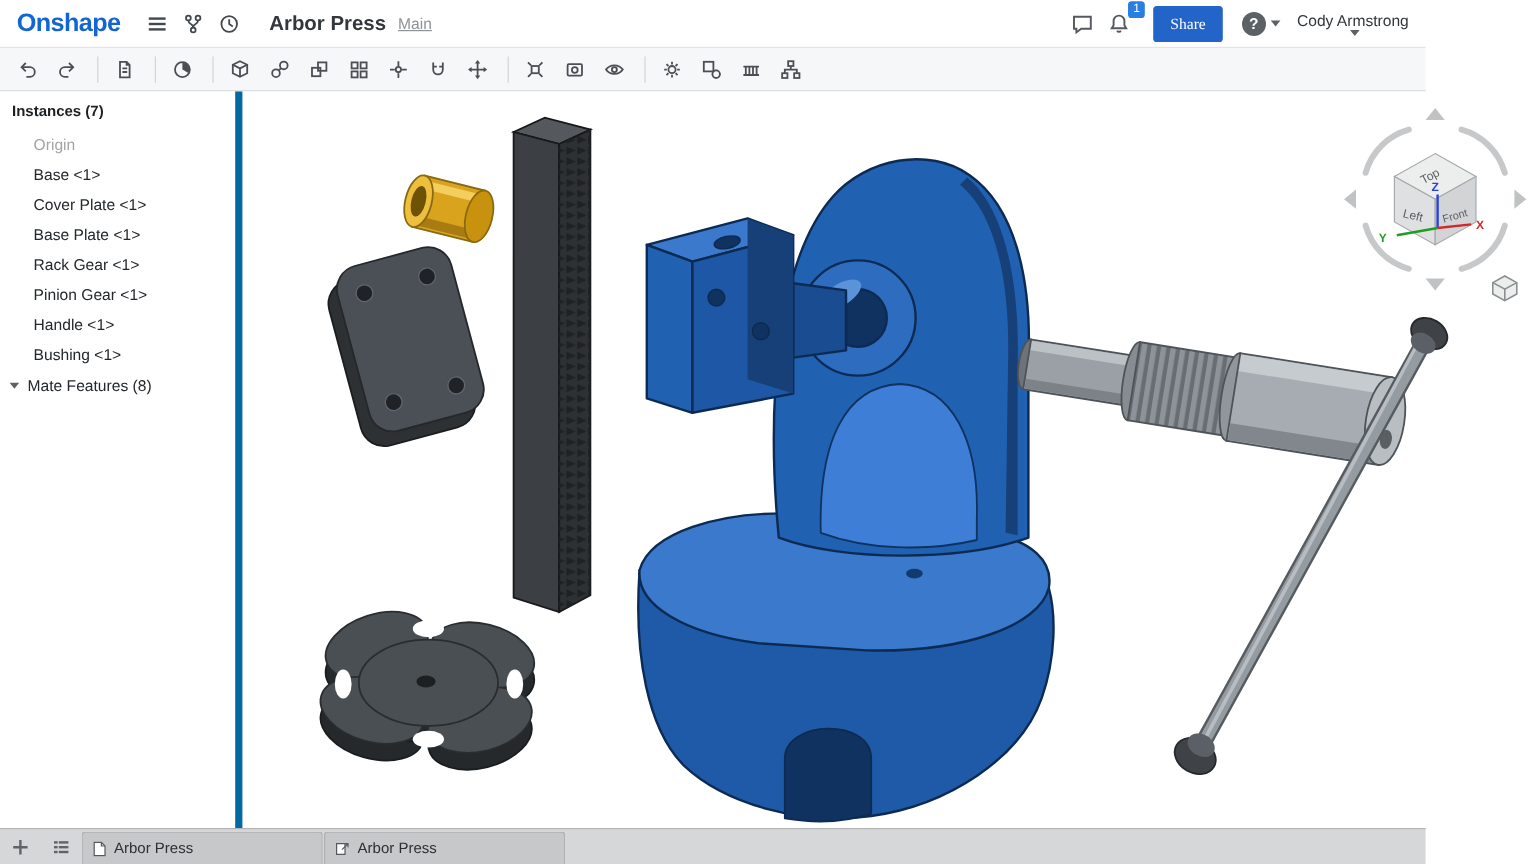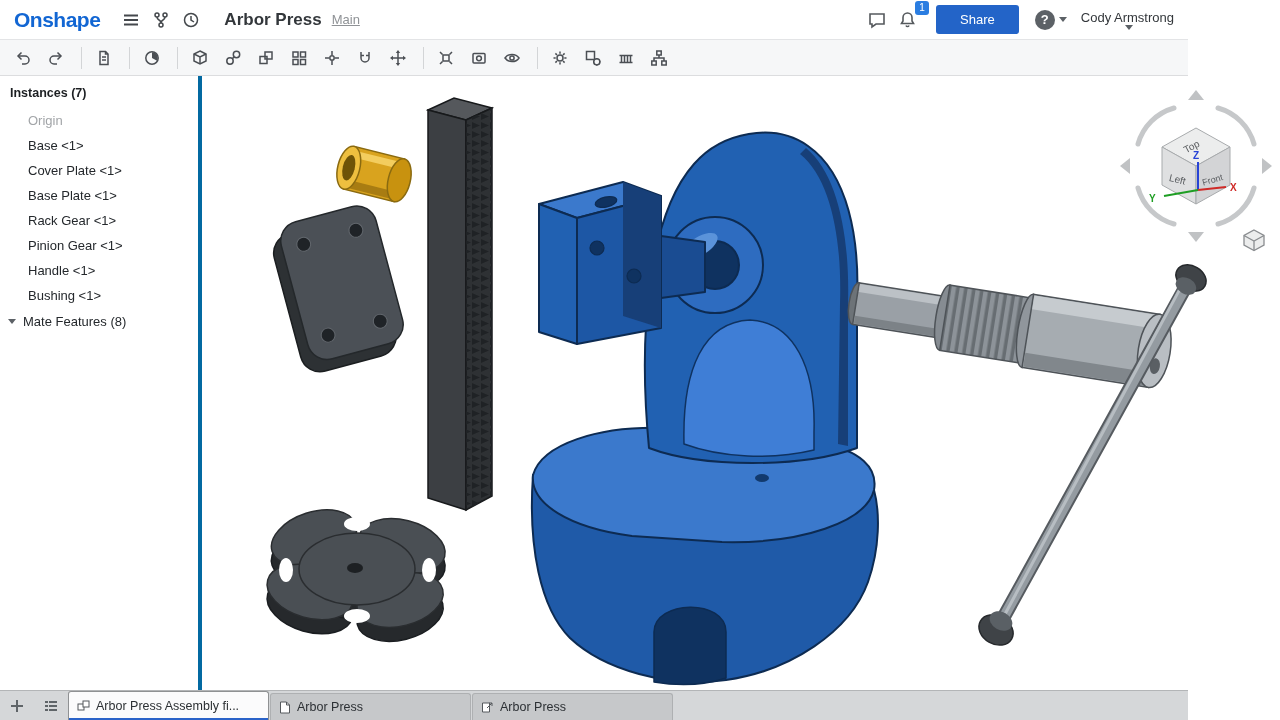--- a/index.html
+++ b/index.html
@@ -12,38 +12,38 @@
     border-bottom:1px solid #e3e4e6; display:flex; align-items:center; padding:0 14px; z-index:5; }
   .logo { color:#1266d3; font-weight:bold; font-size:21px; letter-spacing:-0.5px; margin-right:16px; cursor:pointer; }
   .hicon { width:30px; height:30px; display:flex; align-items:center; justify-content:center; cursor:pointer; }
   .doc-title { font-size:17px; font-weight:bold; color:#33373b; margin:0 10px 0 18px; }
   .workspace { font-size:13px; color:#8f9296;text-decoration:underline; }
   .spacer { flex:1; }
   .bell-wrap { position:relative; }
   .badge { position:absolute; top:-4px; right:-7px; background:#2a7de1; color:#fff; font-size:10px;
     min-width:14px; height:14px; border-radius:3px; display:flex; align-items:center; justify-content:center; padding:0 2px; }
   .share-btn { background:#2364c8; color:#fff; border:none; border-radius:3px; font-size:13px;
-    padding:7px 24px; margin:0 16px 0 14px; cursor:pointer; font-family:Liberation Sans, sans-serif; }
+    padding:7px 14px; margin:0 16px 0 14px; cursor:pointer; font-family:Liberation Serif, serif; }
   .help-circle { width:20px; height:20px; border-radius:50%; background:#5c6166; color:#fff;
     font-size:13px; font-weight:bold; display:flex; align-items:center; justify-content:center; }
   .caret { width:0; height:0; border-left:4px solid transparent; border-right:4px solid transparent;
     border-top:5px solid #5c6166; margin-left:4px; }
   .user-menu { display:flex; align-items:center; font-size:13px; color:#33373b; margin-left:14px; cursor:pointer;flex-direction:column; }
 
   
   .toolbar { position:absolute; top:40px; left:0; right:0; height:36px; background:#f6f7f8;
     border-bottom:1px solid #dcdddf; display:flex; align-items:center; padding-left:8px; z-index:4; }
   .tbtn { width:30px; height:28px; background:transparent; border:none; display:flex; align-items:center;
     justify-content:center; cursor:pointer; margin-right:3px; border-radius:2px; }
   .tsep { width:1px; height:22px; background:#d3d5d7; margin:0 7px; }
   .tbtn svg { stroke:#4b4f54; fill:none; stroke-width:1.5; }
 
   
   .panel { position:absolute; top:76px; left:0; width:202px; bottom:30px; background:#fff;
-    border-right:4px solid #0369a1; z-index:3; padding-top:10px; }
+    border-right:6px solid #0369a1; z-index:3; padding-top:10px; }
   .panel-title { font-size:12.5px; font-weight:bold; color:#1d2023; padding:0 0 8px 10px; }
   .pi { font-size:13px; color:#24282c; padding:5px 4px 5px 28px; cursor:pointer; }
   .pi.origin { color:#a2a5a8; }
   .mate-row { display:flex; align-items:center; font-size:13px; color:#24282c; padding:6px 4px 6px 8px; cursor:pointer; }
   .chev { width:0; height:0; border-left:4px solid transparent; border-right:4px solid transparent;
     border-top:5px solid #5c6166; margin-right:7px; }
 
   
   .viewport { position:absolute; top:76px; left:202px; right:0; bottom:30px; background:#fff; }
   .viewport svg.scene { display:block; }
@@ -421,27 +421,20 @@
     <button class="bbtn">
       <svg width="16" height="16" viewBox="0 0 16 16" fill="#5f6468">
           <rect x="2" y="3" width="3" height="2"></rect>
           <rect x="6" y="3" width="8" height="2"></rect>
           <rect x="2" y="7" width="3" height="2"></rect>
           <rect x="6" y="7" width="8" height="2"></rect>
           <rect x="2" y="11" width="3" height="2"></rect>
           <rect x="6" y="11" width="8" height="2"></rect>
         </svg>
     </button>
-    <div class="tab active">
-      <svg width="13" height="13" viewBox="0 0 13 13">
-          <rect x="1" y="4" width="6" height="6" fill="#fff" stroke="#55595d"></rect>
-          <rect x="6" y="1" width="6" height="6" fill="#fff" stroke="#55595d"></rect>
-        </svg>
-      <span>Arbor Press Assembly fi...</span>
-    </div>
     <div class="tab">
       <svg width="12" height="13" viewBox="0 0 12 13">
           <path d="M1.5 1 h6 L10.5 4 v8 H1.5 Z" fill="#fff" stroke="#55595d"></path>
           <path d="M7.5 1 V4 H10.5" fill="none" stroke="#55595d"></path>
         </svg>
       <span>Arbor Press</span>
     </div>
     <div class="tab">
       <svg width="13" height="13" viewBox="0 0 13 13">
           <path d="M1.5 2 h7 v9 h-7 Z" fill="#fff" stroke="#55595d"></path>

